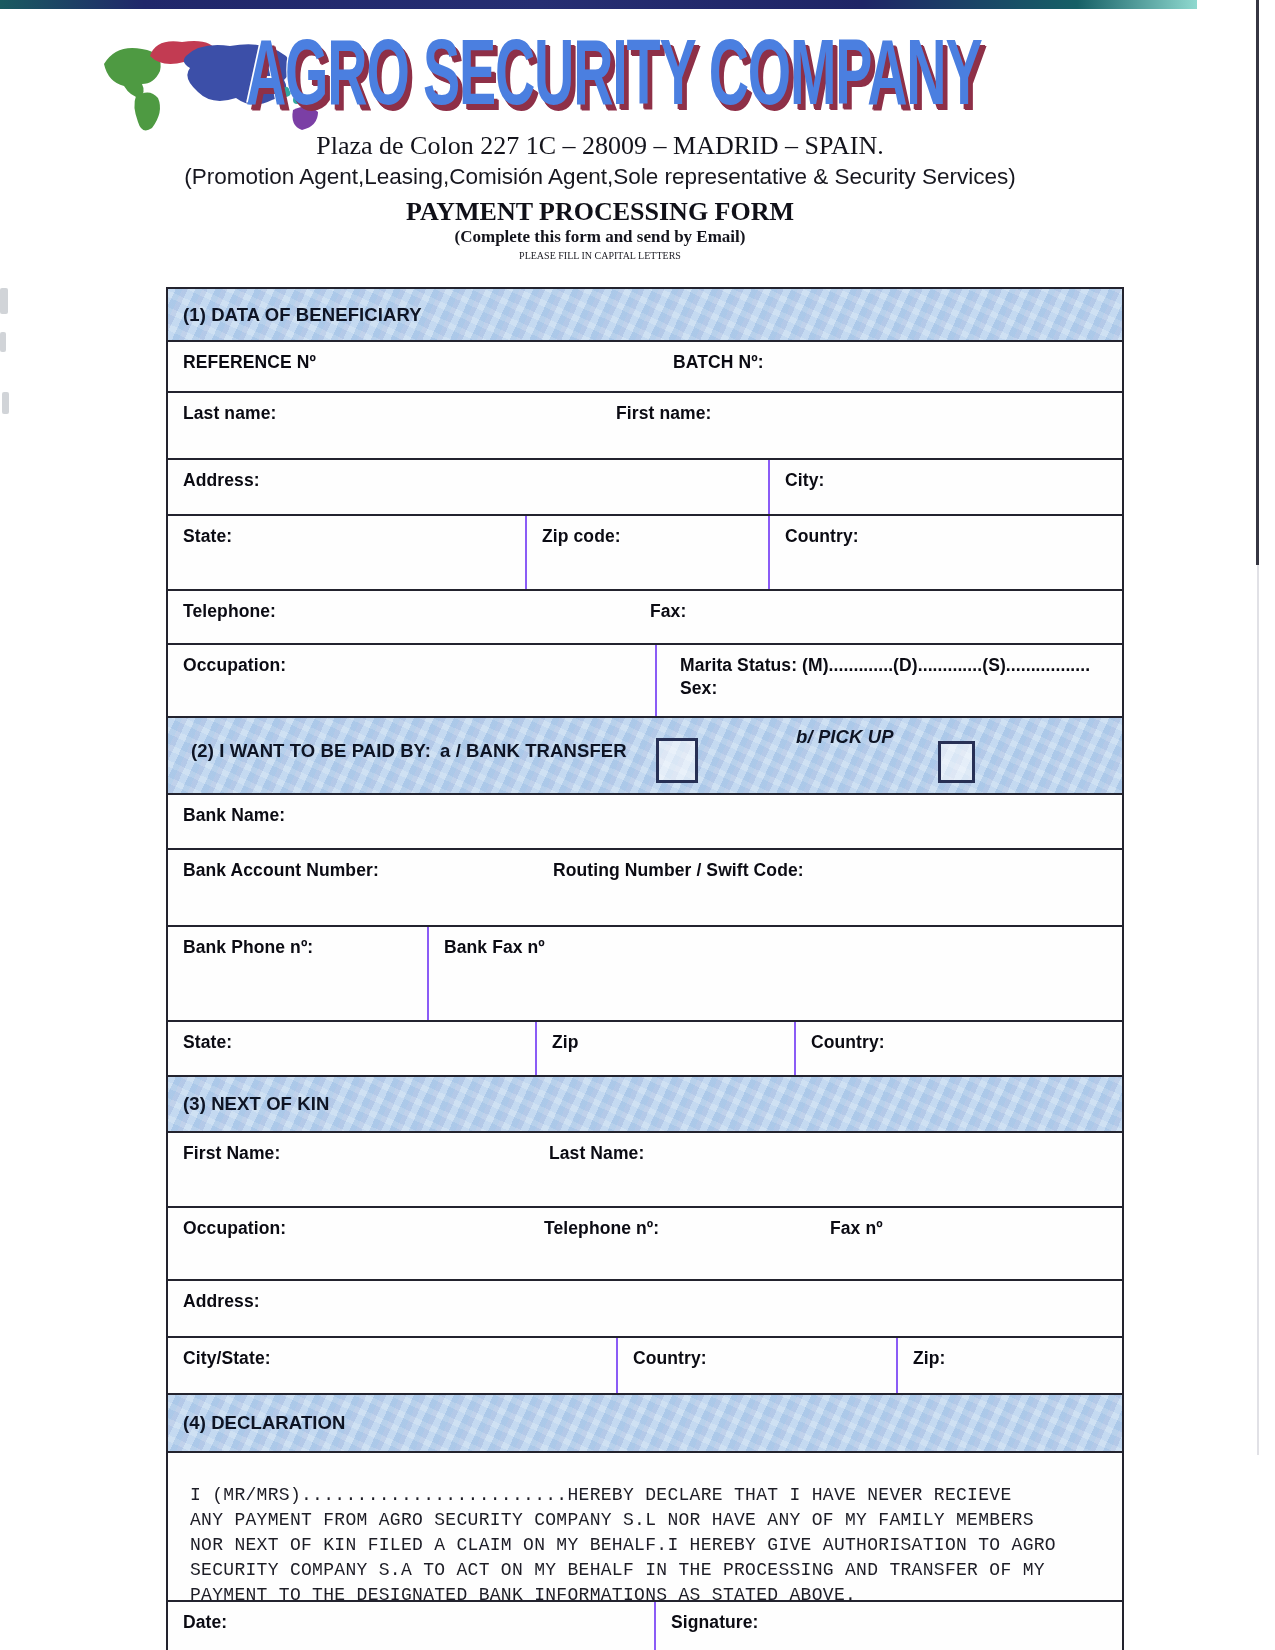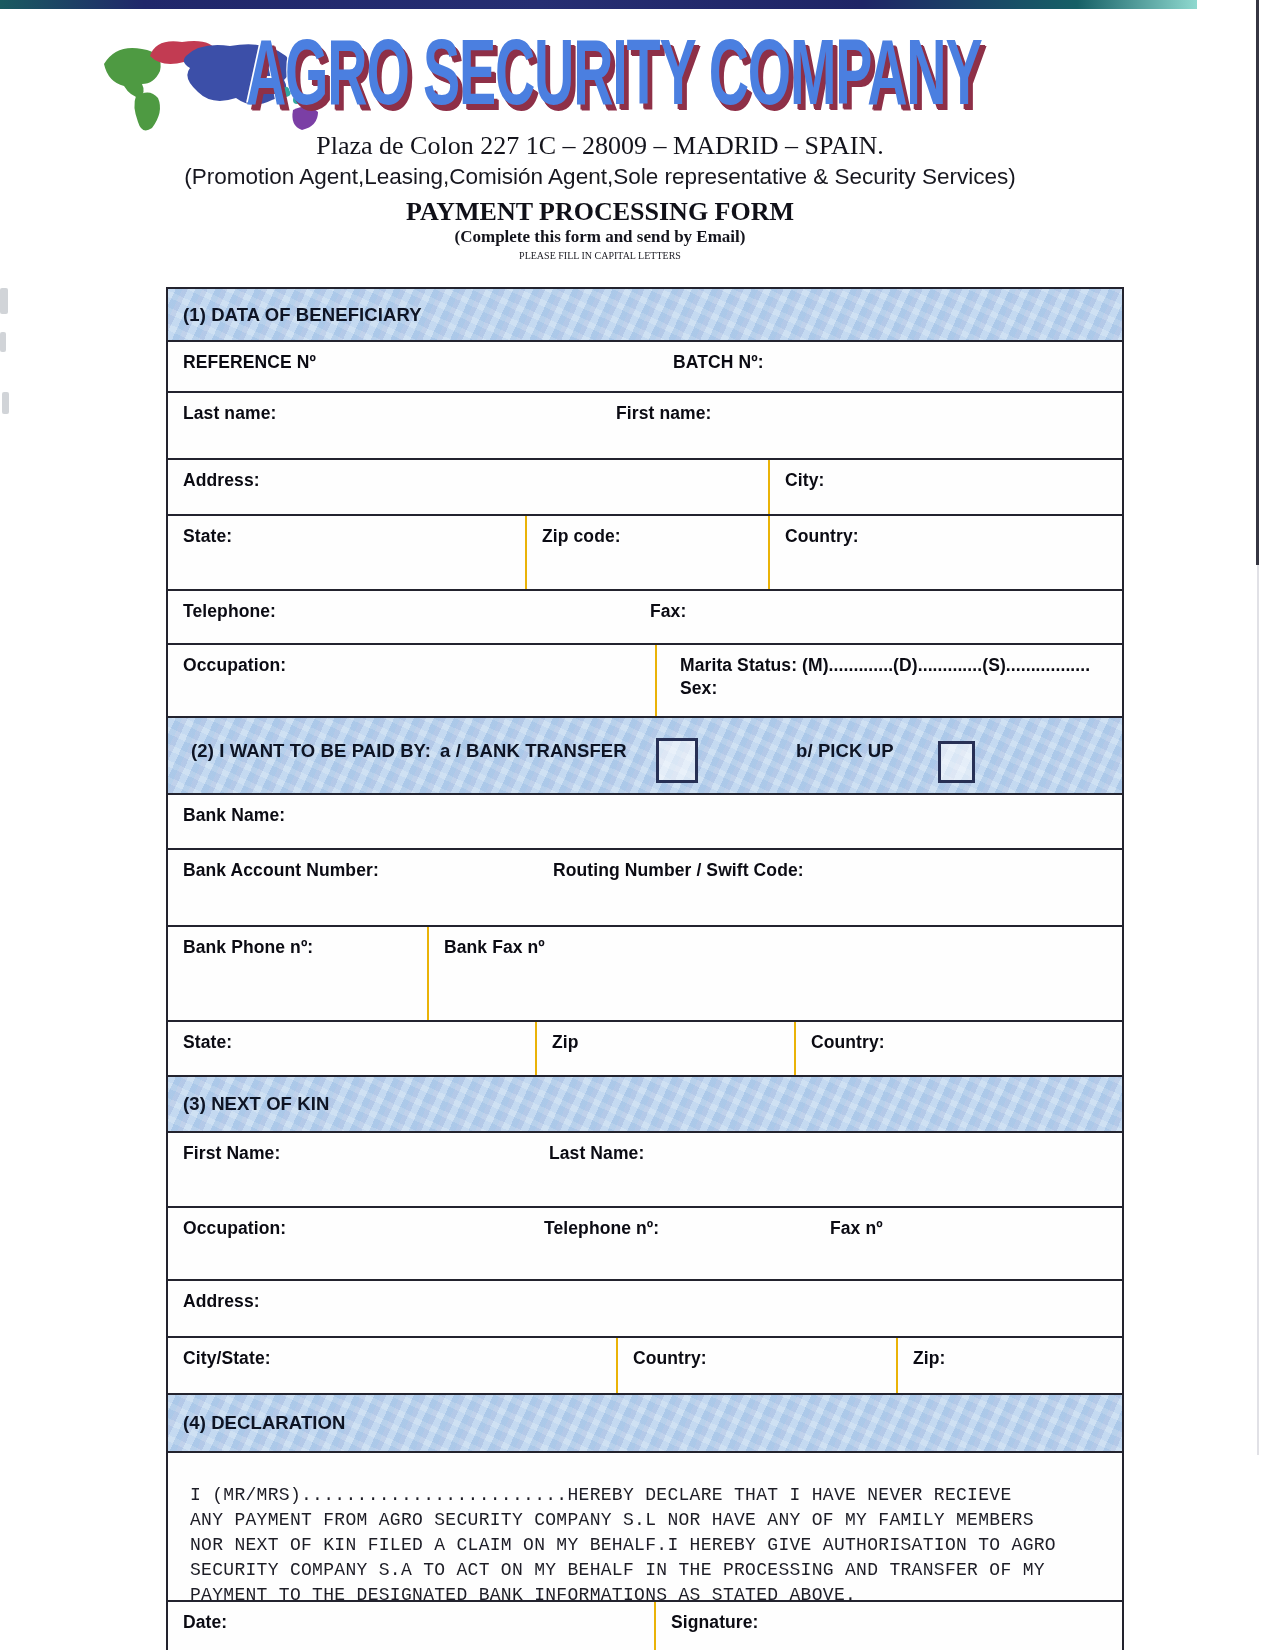--- a/index.html
+++ b/index.html
@@ -35,21 +35,21 @@
     font-family:"Liberation Serif", serif;font-weight:bold;font-size:17px;color:#14141c;}
   .inst2{position:absolute;top:250px;width:1200px;text-align:center;
     font-family:"Liberation Serif", serif;font-size:10px;color:#1a1a22;}
 
   
   .ftable{position:absolute;left:166px;top:287px;width:958px;
     border:2px solid #23232e;box-sizing:border-box;background:#fefefe;}
   .row{position:relative;box-sizing:border-box;border-bottom:2px solid #23232e;display:flex;}
   .row:last-child{border-bottom:none;}
   .cell{box-sizing:border-box;height:100%;position:relative;}
-  .cell + .cell{border-left:2px solid #eab308;}
+  .cell + .cell{border-left:2px solid #8b5cf6;}
   .lbl{font-weight:bold;font-size:17.5px;color:#0b0b13;letter-spacing:.1px;}
   .cell .lbl{display:block;padding:10px 0 0 15px;}
   .abs{position:absolute;top:10px;}
   .band{
     background:
       repeating-linear-gradient(115deg, rgba(255,255,255,.25) 0 7px, rgba(150,180,220,.18) 7px 13px, rgba(205,170,205,.12) 13px 18px),
       repeating-linear-gradient(25deg, rgba(170,200,235,.35) 0 9px, rgba(255,255,255,.15) 9px 15px),
       #b4d0ec;
     display:flex;align-items:center;
   }
@@ -138,21 +138,21 @@
       <div class="cell" style="flex:1;padding-left:8px;">
         <span class="lbl" style="padding-bottom:0;">Marita Status: (M).............(D).............(S).................</span>
         <span class="lbl" style="padding-top:2px;">Sex:</span>
       </div>
     </div>
 
     <div class="row band" style="height:77px;">
       <span class="lbl abs" style="left:8px;top:22px;">(2) I WANT TO BE PAID BY:</span>
       <span class="lbl abs" style="left:272px;top:22px;padding:0;">a / BANK TRANSFER</span>
       <div class="chk" style="left:488px;top:20px;width:36px;height:39px;"></div>
-      <span class="lbl abs" style="left:628px;top:22px;padding:0;">b/ PICK UP</span>
+      <span class="lbl abs" style="left:628px;top:8px;padding:0;font-style:italic;">b/ PICK UP</span>
       <div class="chk" style="left:770px;top:23px;width:31px;height:36px;"></div>
     </div>
 
     <div class="row" style="height:55px;">
       <span class="lbl abs" style="left:15px;">Bank Name:</span>
     </div>
 
     <div class="row" style="height:77px;">
       <span class="lbl abs" style="left:15px;">Bank Account Number:</span>
       <span class="lbl abs" style="left:385px;">Routing Number / Swift Code:</span>

